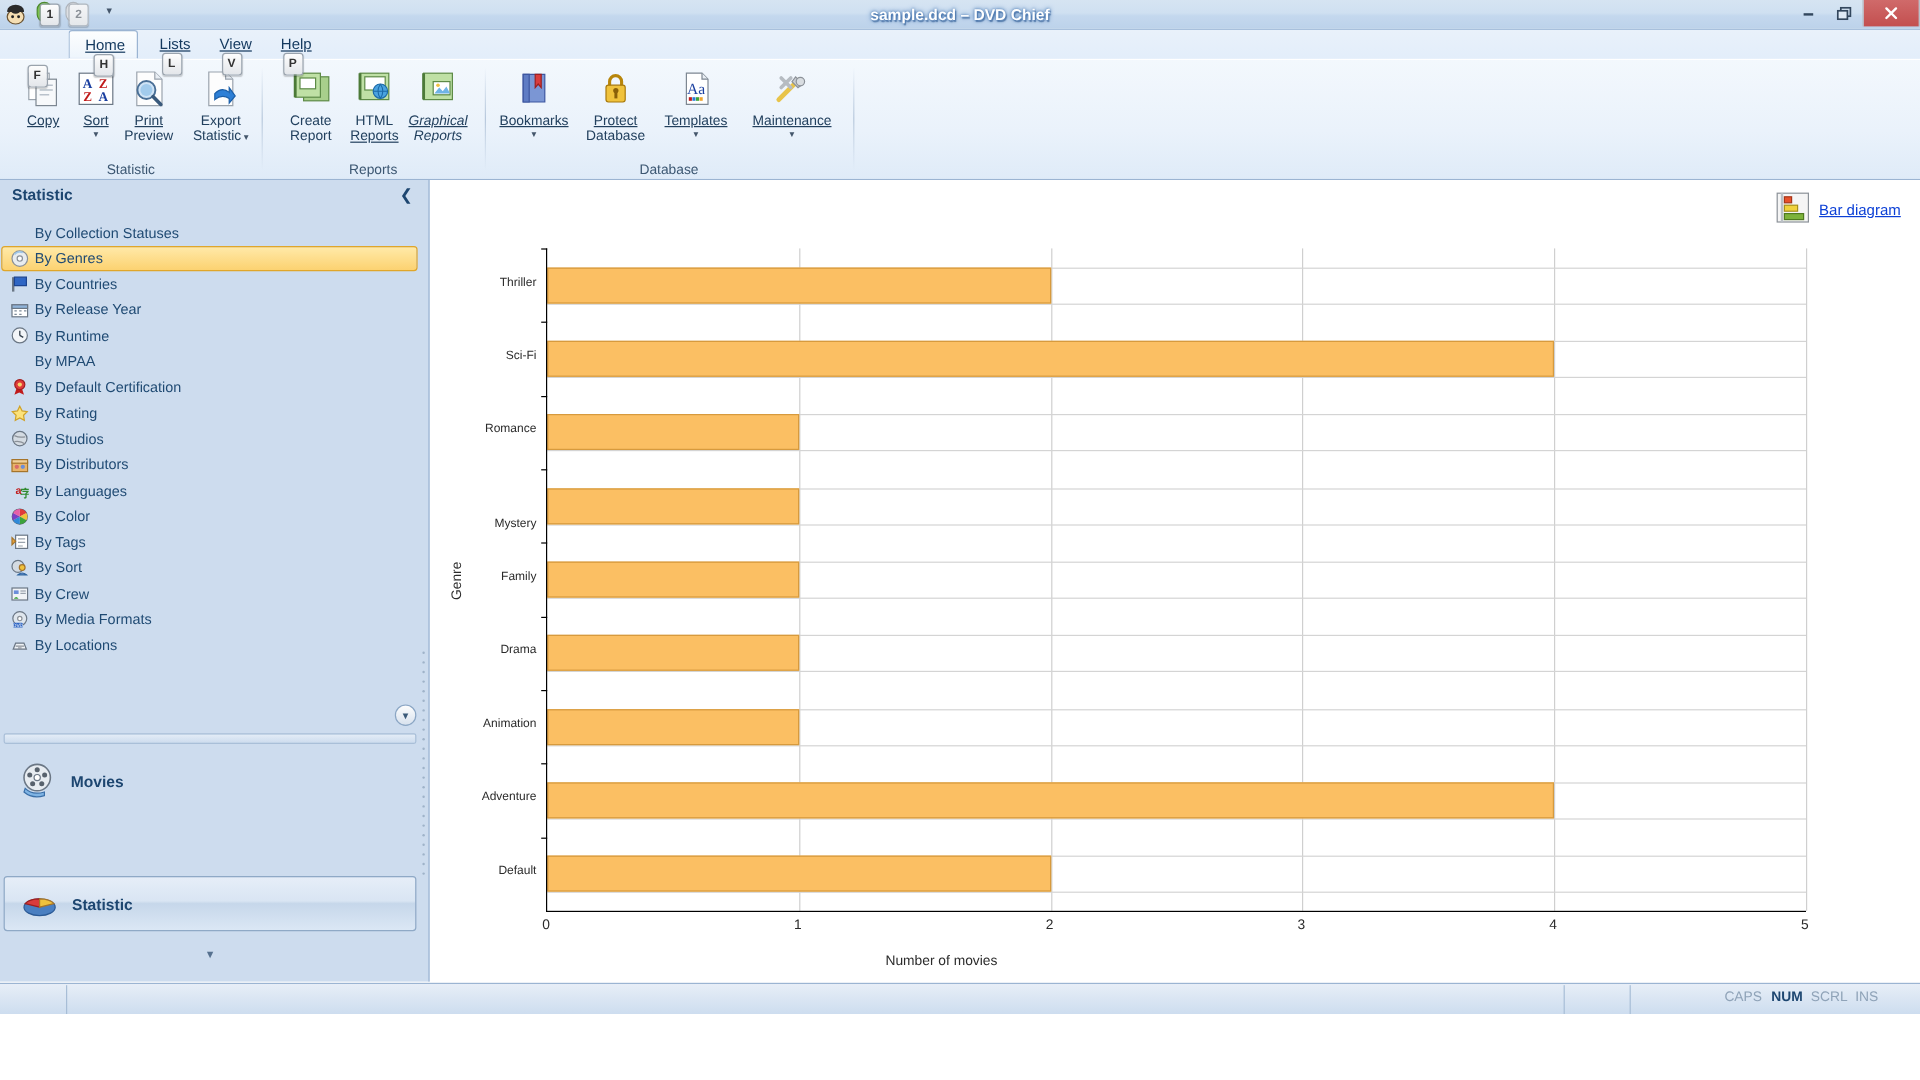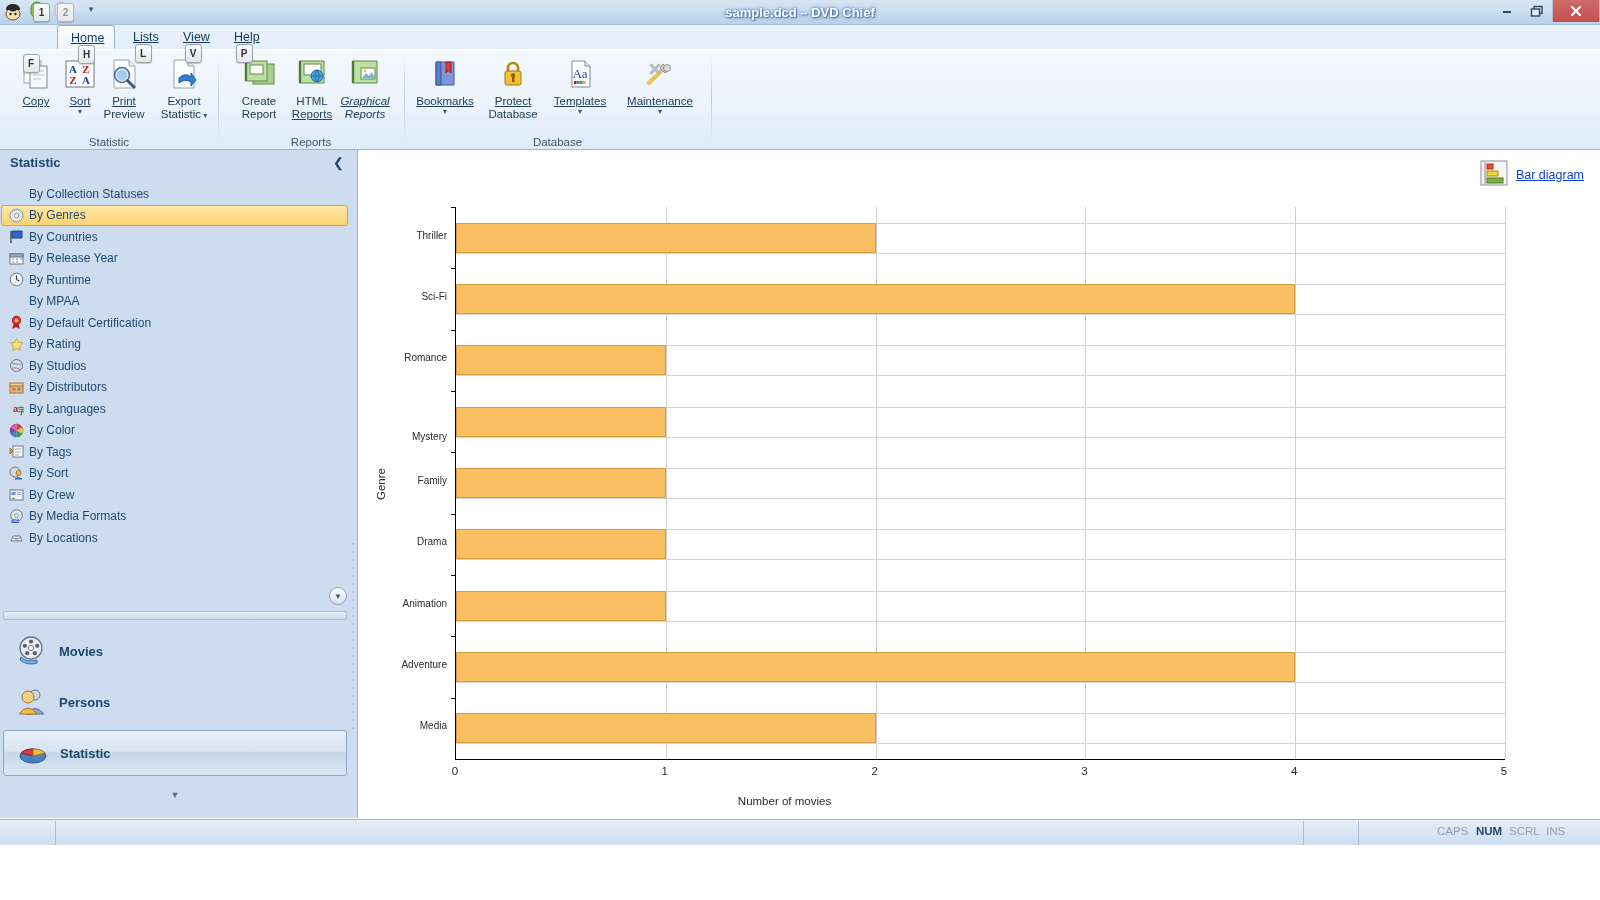--- a/index.html
+++ b/index.html
@@ -671,31 +671,20 @@
             <circle cx="21.2" cy="10.8" r="2.1" fill="#58626d"></circle>
           <circle cx="18.8" cy="18.2" r="2.1" fill="#58626d"></circle>
             <circle cx="11.2" cy="18.2" r="2.1" fill="#58626d"></circle>
           <circle cx="8.8" cy="10.8" r="2.1" fill="#58626d"></circle>
           <path d="M5,22 q6,6 16,3 l0,3 q-10,3 -17,-3 z" fill="#7fb4e4" stroke="#3a6fa8"></path>
         </svg>
       </span>
       <span class="lbl">Movies</span>
     </div>
 
-    <div class="nav-big" style="top:529px;">
-      <span class="ic">
-        <svg width="32" height="32" viewBox="0 0 32 32">
-          <circle cx="19" cy="9" r="5" fill="#cfd5db" stroke="#6b7785"></circle>
-          <path d="M10,28 q9,-11 18,0 z" fill="#95a4c6" stroke="#5a6c92"></path>
-          <circle cx="12" cy="11" r="6" fill="#f2d08a" stroke="#a5742a"></circle>
-          <path d="M3,28 q9,-12 18,0 z" fill="#f0c23c" stroke="#a5742a"></path>
-        </svg>
-      </span>
-      <span class="lbl">Persons</span>
-    </div>
 
     <div class="nav-big active" style="top:580px;">
       <span class="ic">
         <svg width="32" height="32" viewBox="0 0 32 32">
           <ellipse cx="16" cy="19" rx="13" ry="7" fill="#4a7fc1" stroke="#2b5a96"></ellipse>
           <path d="M16,19 L4,16 A13,7 0 0 1 16,12 z" fill="#d93c3c" stroke="#9e1f1f"></path>
           <path d="M16,19 L16,12 A13,7 0 0 1 28,16 z" fill="#f0c23c" stroke="#a5742a"></path>
         </svg>
       </span>
       <span class="lbl">Statistic</span>
@@ -772,21 +761,21 @@
         </div>
       <div id="catlabels">
           <div class="cat-label" style="top: 79.6667px;">Thriller</div>
           <div class="cat-label" style="top: 141px;">Sci-Fi</div>
           <div class="cat-label" style="top: 202.333px;">Romance</div>
           <div class="cat-label" style="top: 263.667px; margin-top: 17px;">Mystery</div>
           <div class="cat-label" style="top: 325px;">Family</div>
           <div class="cat-label" style="top: 386.333px;">Drama</div>
           <div class="cat-label" style="top: 447.667px;">Animation</div>
           <div class="cat-label" style="top: 509px;">Adventure</div>
-          <div class="cat-label" style="top: 570.333px;">Media</div>
+          <div class="cat-label" style="top: 570.333px;">Default</div>
         </div>
       <div id="xticklabels">
           <div class="xtick-label" style="left: 96px;">0</div>
           <div class="xtick-label" style="left: 305.8px;">1</div>
           <div class="xtick-label" style="left: 515.6px;">2</div>
           <div class="xtick-label" style="left: 725.4px;">3</div>
           <div class="xtick-label" style="left: 935.2px;">4</div>
           <div class="xtick-label" style="left: 1145px;">5</div>
         </div>
 

